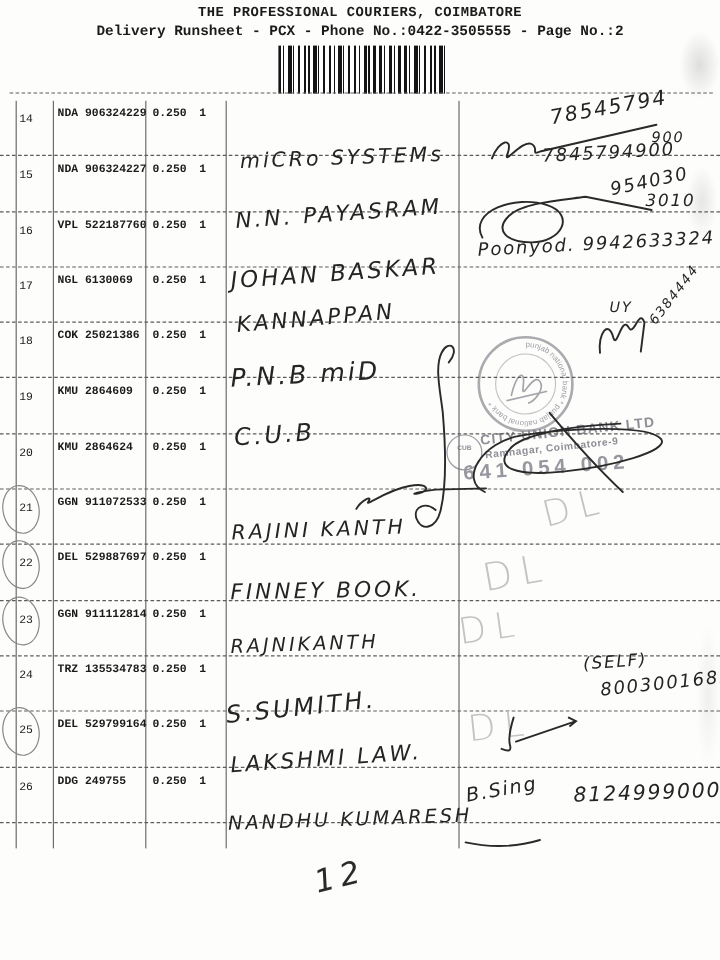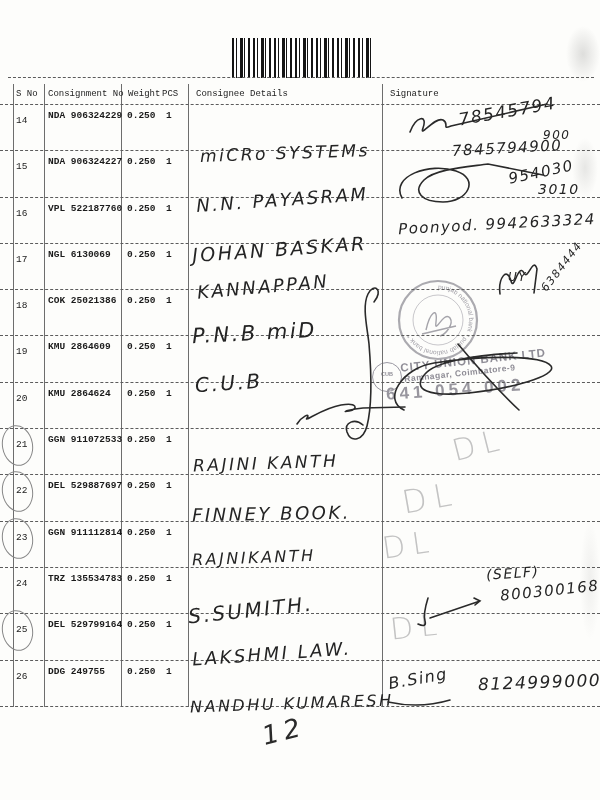--- a/index.html
+++ b/index.html
@@ -100,20 +100,22 @@
 </style>
 </head>
 <body>
 
 <div class="page">
 
   <div class="smudge sm1"></div>
   <div class="smudge sm2"></div>
   <div class="smudge sm3"></div>
 
+  <div class="title">THE PROFESSIONAL COURIERS, COIMBATORE</div>
+  <div class="subtitle">Delivery Runsheet - PCX - Phone No.:0422-3505555 - Page No.:2</div>
 
 
   <div class="barcode"></div>
 
 
   <div class="dash-top"></div>
 
   <div class="stamp-pnb">
     <svg width="84" height="84" viewBox="0 0 84 84">
       <circle cx="42" cy="42" r="39" fill="none" stroke="#8f8d96" stroke-width="2.2" opacity="0.75"></circle>
@@ -129,28 +131,20 @@
   </div>
 
   <div class="stamp-cub">
     <div class="cub-logo"><span>CUB</span></div>
     <div class="cub-l1">CITY UNION BANK LTD</div>
     <div class="cub-l2">Ramnagar, Coimbatore-9</div>
     <div class="cub-l3">641 054 002</div>
   </div>
 
   <div class="table">
-    <div class="thead">
-      <span class="h-sno">S No</span>
-      <span class="h-con">Consignment No</span>
-      <span class="h-wt">Weight</span>
-      <span class="h-pcs">PCS</span>
-      <span class="h-cd">Consignee Details</span>
-      <span class="h-sig">Signature</span>
-    </div>
     <div id="rows">
         <div class="row">
       <span class="sno-wrap">
         
         <span class="sno">14</span>
       </span>
       <span class="cell consign">NDA 906324229</span>
       <span class="cell weight">0.250</span>
       <span class="cell pcs">1</span>
       <span class="hw consignee">miCRo SYSTEMs</span>

